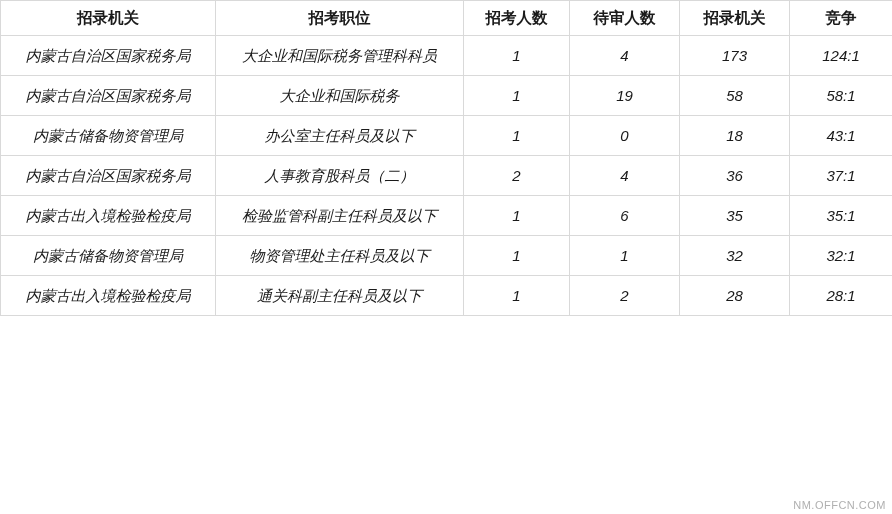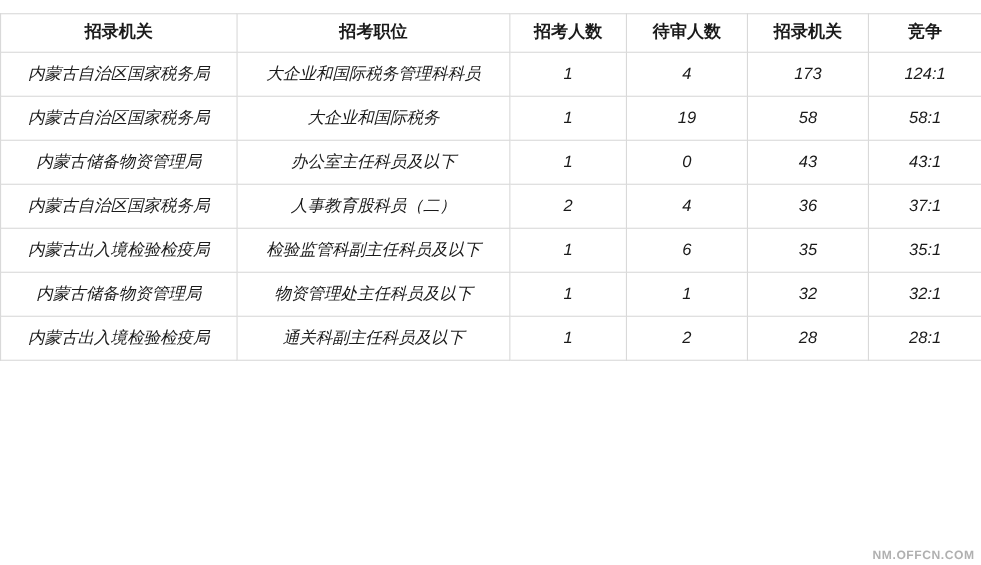--- a/index.html
+++ b/index.html
@@ -11,21 +11,20 @@
     width: 892px;
     height: 514px;
     font-family: "Liberation Sans", sans-serif;
     overflow: hidden;
     position: relative;
   }
   table.rank-table {
     border-collapse: collapse;
     width: 892px;
     table-layout: fixed;
-    margin-top: 12px;
   }
   table.rank-table th,
   table.rank-table td {
     border: 1px solid #d9d9d9;
     color: #1a1a1a;
     font-size: 15px;
     text-align: center;
     vertical-align: middle;
     padding: 4px 6px;
     line-height: 1.55;
@@ -54,21 +53,20 @@
   tr.r-norm td { height: 40px; font-style: italic; }
 
   .watermark {
     position: absolute;
     right: 6px;
     bottom: 3px;
     font-size: 11px;
     color: #b0b0b0;
     font-family: "Liberation Sans", sans-serif;
     letter-spacing: 0.5px;
-    font-weight: bold;
   }
 </style>
 </head>
 <body>
 
 <table class="rank-table">
   <colgroup>
     <col class="c-agency">
     <col class="c-position">
     <col class="c-plan">
@@ -101,21 +99,21 @@
         <td>1</td>
         <td>19</td>
         <td>58</td>
         <td>58:1</td>
       </tr>
       <tr class="r-norm">
         <td class="agency">内蒙古储备物资管理局</td>
         <td class="position">办公室主任科员及以下</td>
         <td>1</td>
         <td>0</td>
-        <td>43</td>
+        <td>18</td>
         <td>43:1</td>
       </tr>
       <tr class="r-norm">
         <td class="agency">内蒙古自治区国家税务局</td>
         <td class="position">人事教育股科员（二）</td>
         <td>2</td>
         <td>4</td>
         <td>36</td>
         <td>37:1</td>
       </tr>

